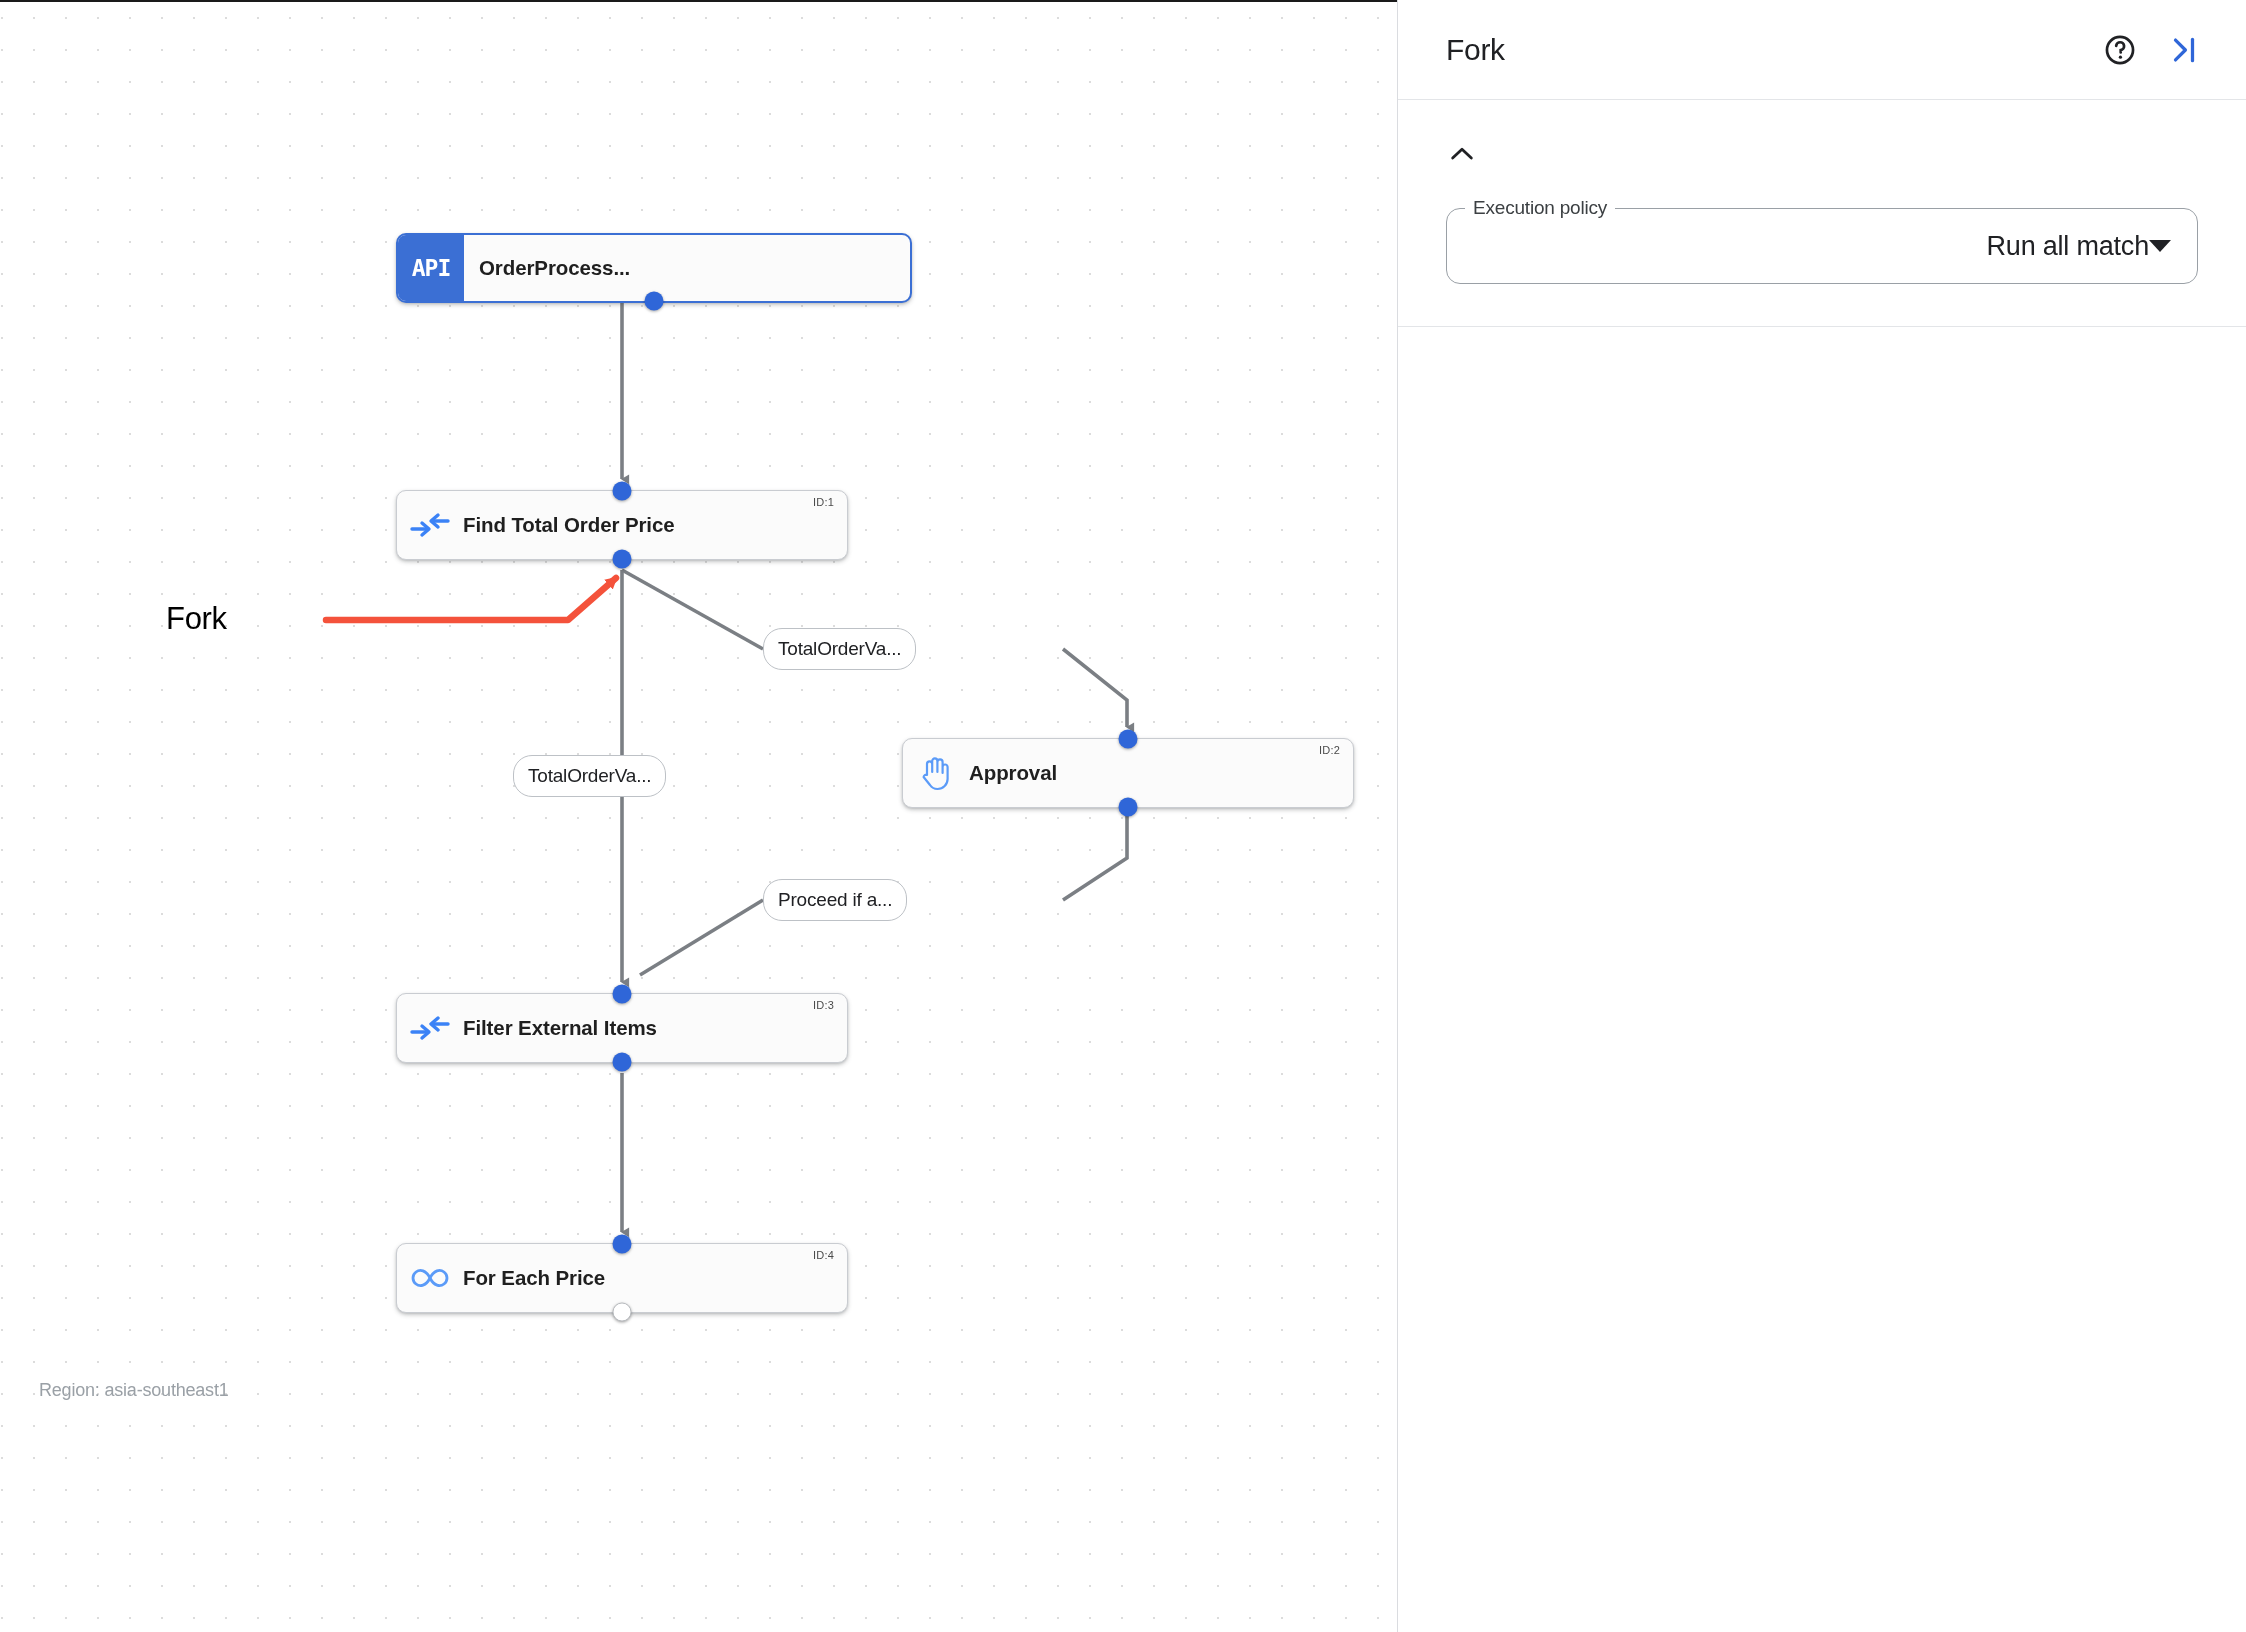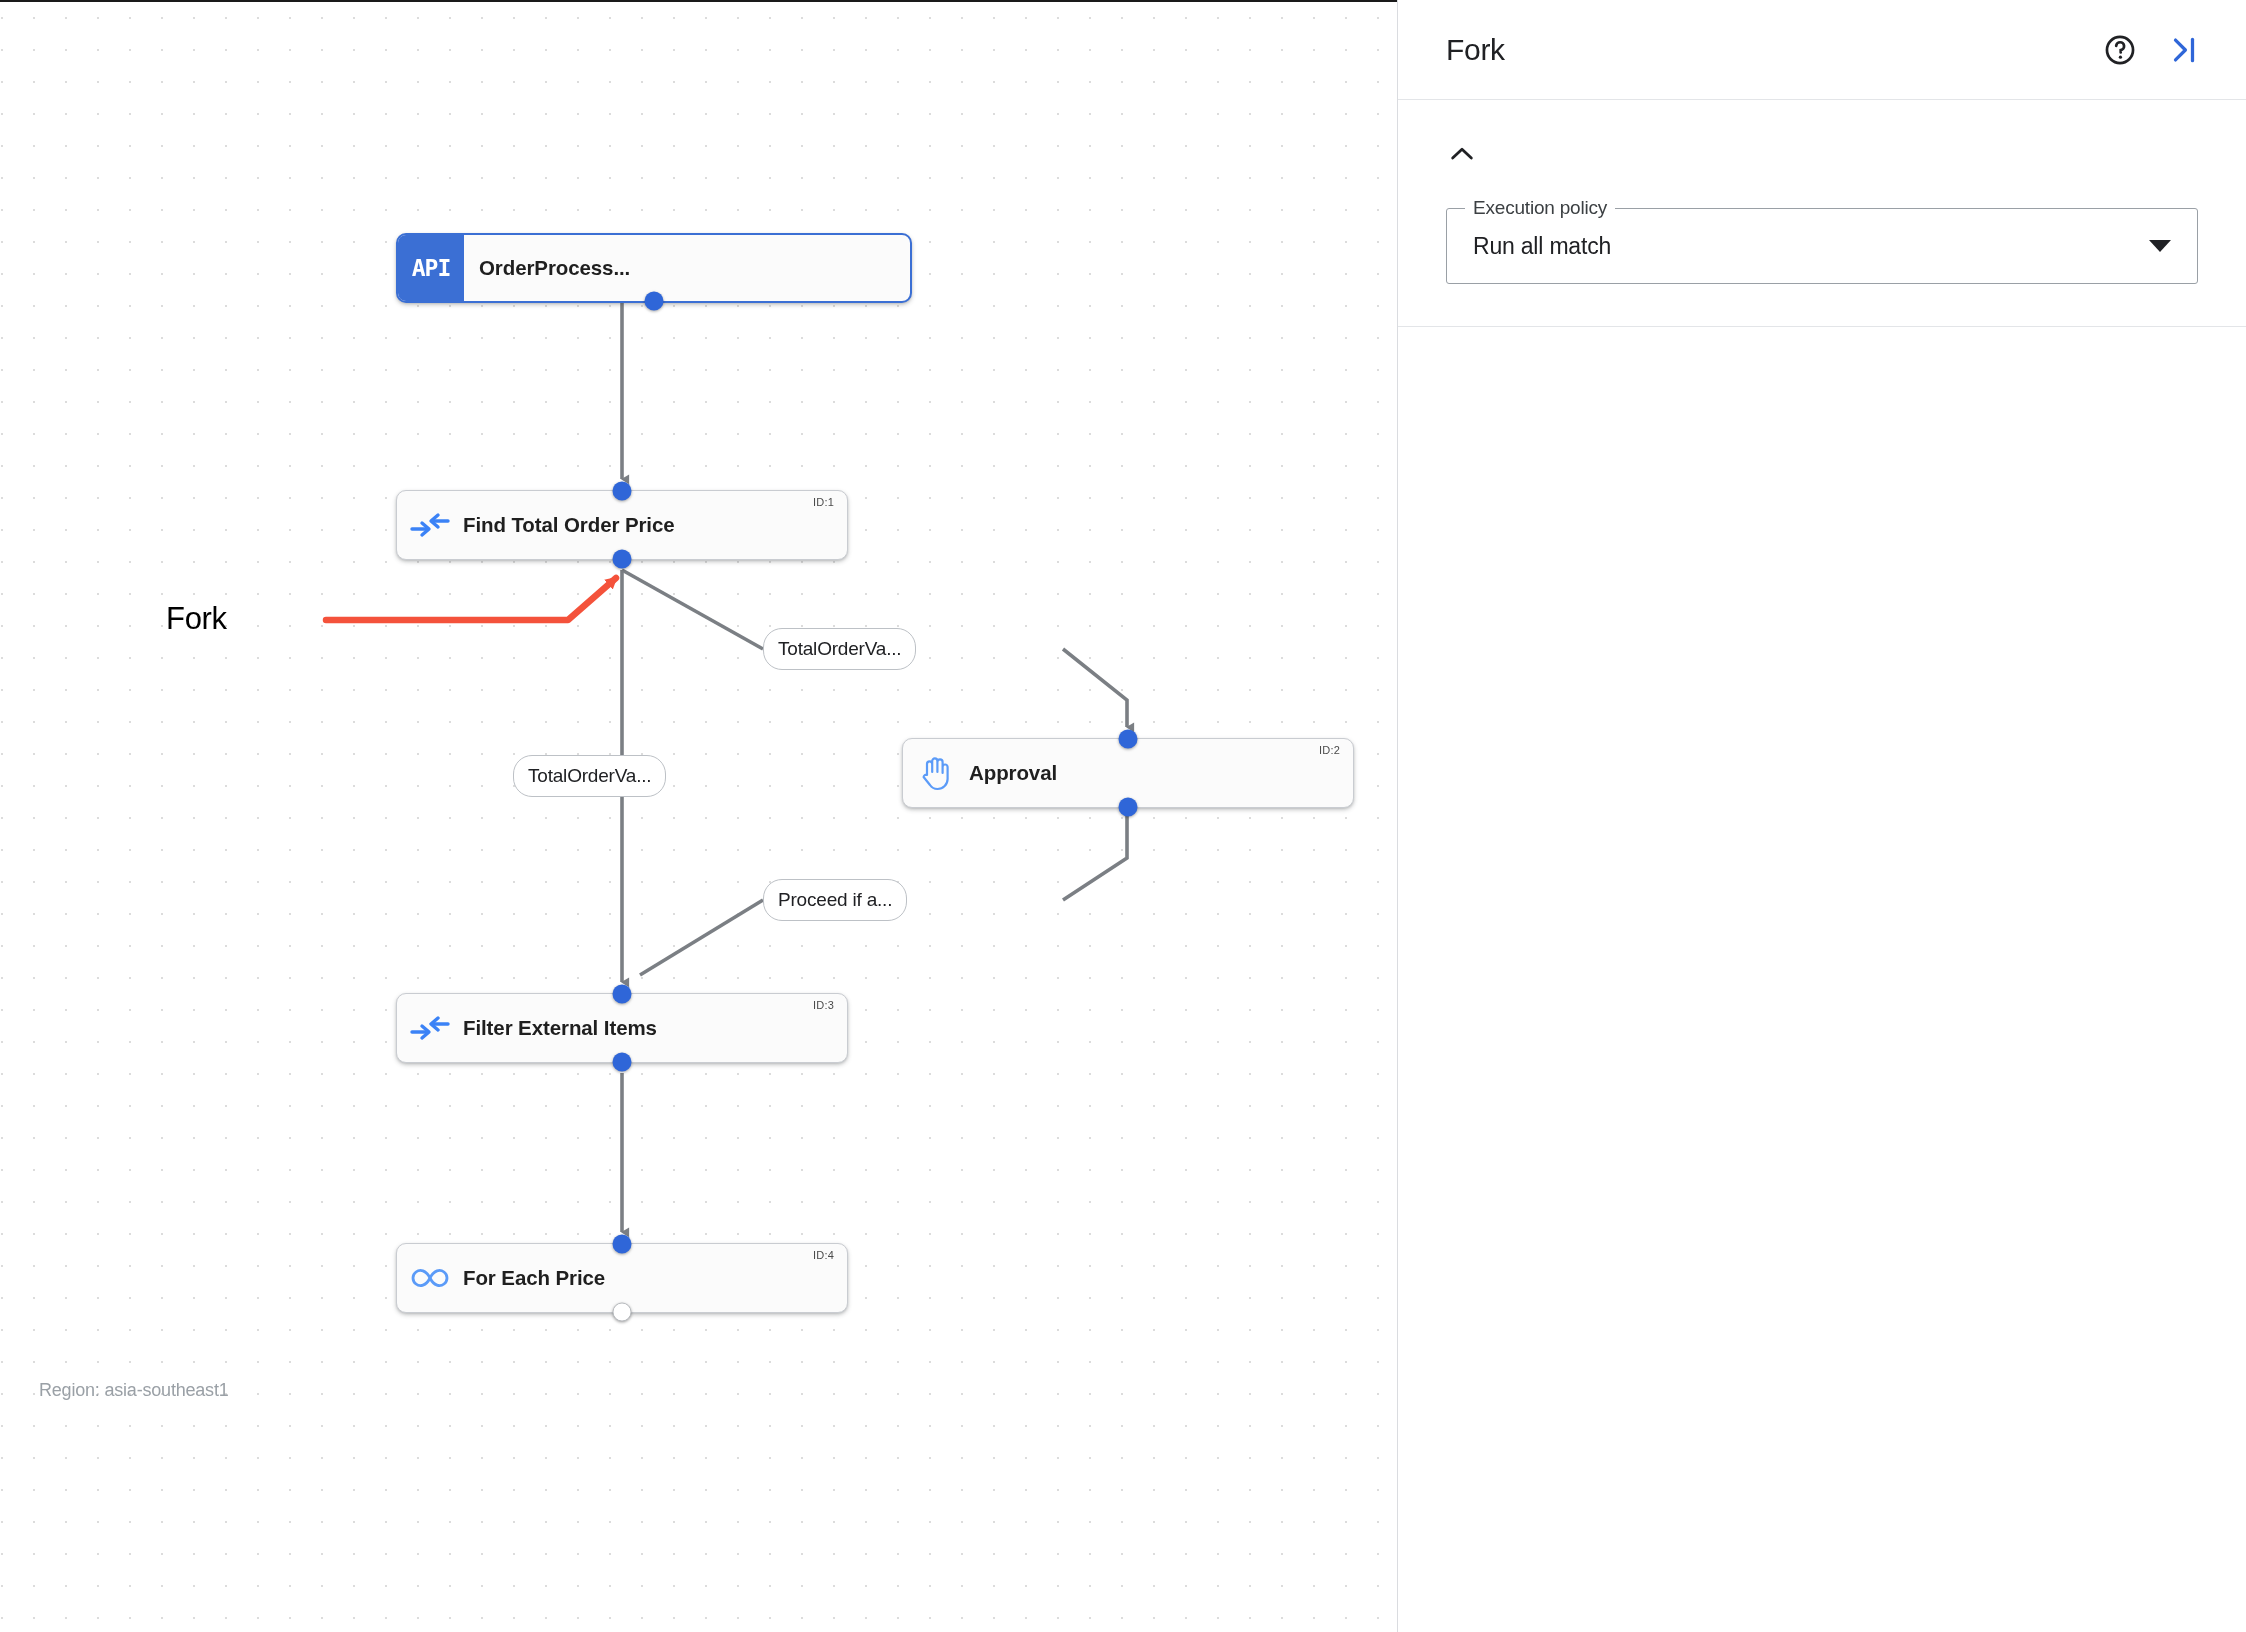--- a/index.html
+++ b/index.html
@@ -173,40 +173,41 @@
     font-size: 24px;
     font-weight: bold;
     color: #202124;
     flex: 1;
     letter-spacing: -0.2px;
   }
   .select-field {
     position: relative;
     height: 76px;
     border: 1.5px solid #9aa0a6;
-    border-radius: 3px;
+    border-radius: 14px;
     display: flex;
     align-items: center;
     padding: 0 26px;
     cursor: pointer;
   }
   .select-legend {
     position: absolute;
     top: -12px; left: 18px;
     background: #ffffff;
     padding: 0 8px;
     font-size: 19px;
     color: #3c4043;
     letter-spacing: -0.2px;
   }
   .select-value {
-    font-size: 23px;
+    font-size: 27px;
     color: #202124;
     flex: 1;
     letter-spacing: -0.2px;
+    text-align: right;
   }
   .caret {
     width: 0; height: 0;
     border-left: 11px solid transparent;
     border-right: 11px solid transparent;
     border-top: 12px solid #202124;
   }
 </style>
 </head>
 <body>

